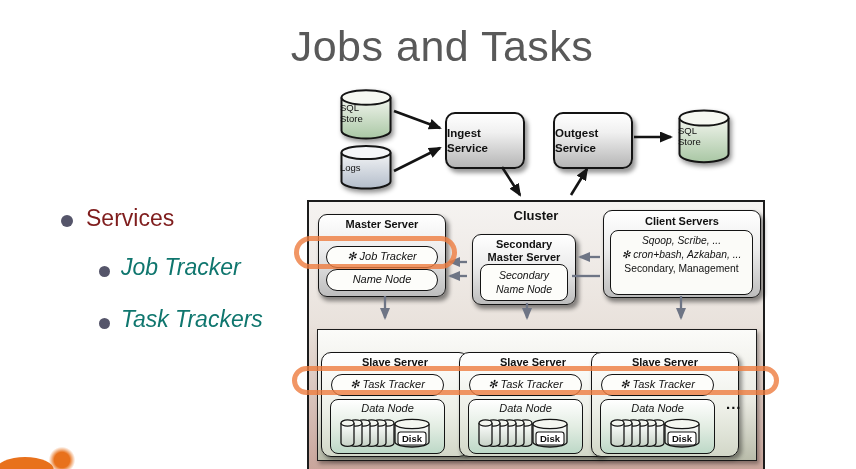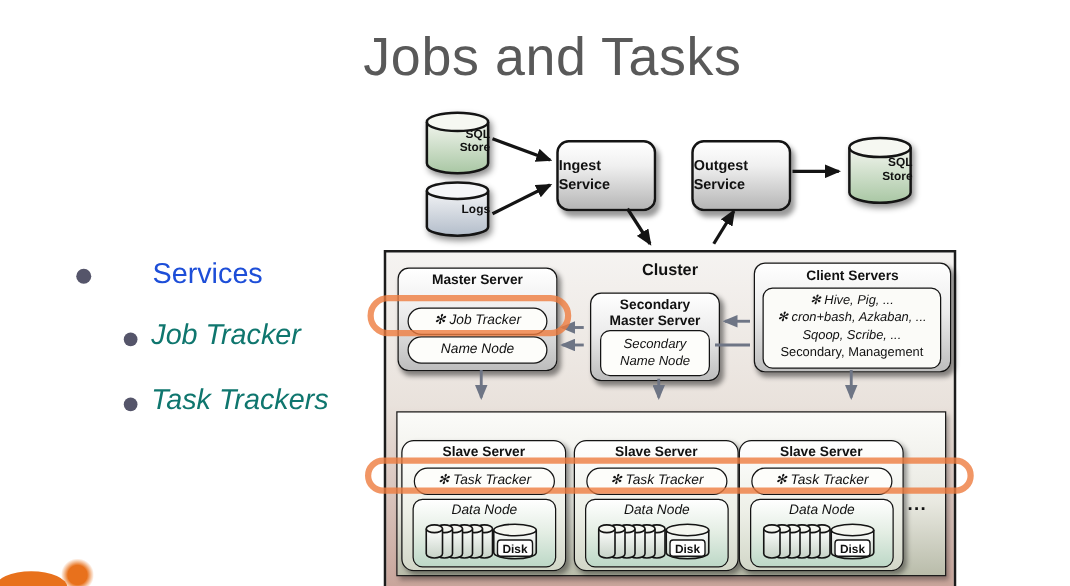--- a/index.html
+++ b/index.html
@@ -7,26 +7,26 @@
          font-family:"Liberation Sans", sans-serif;color:#111;}
   .abs{position:absolute;}
   svg text{font-family:"Liberation Sans", sans-serif;}
 
   
   .slide-title{left:14px;top:22px;width:856px;text-align:center;font-size:43px;
                color:#595959;letter-spacing:0.5px;}
 
   
   .dot{border-radius:50%;background:#55556a;}
-  .lvl1{font-size:23px;color:#1d4ed8;margin-left:36px;}
+  .lvl1{font-size:23px;color:#7f1d1d;}
   .lvl2{font-size:23px;color:#0f766e;font-style:italic;}
 
   
-  .cyl-label{position:absolute;left:0;right:0;text-align:right;font-size:9.5px;
-             font-weight:bold;line-height:1.2;color:#111;}
+  .cyl-label{position:absolute;left:0;right:0;text-align:left;font-size:9.5px;
+             font-weight:normal;line-height:1.2;color:#111;}
   .shadowed{filter:drop-shadow(2.5px 3.5px 2.5px rgba(0,0,0,0.45));}
   .svc-box{border:2px solid #141414;border-radius:10px;
            background:linear-gradient(180deg,#ffffff 0%,#f0f0f0 35%,#b6b6b6 100%);
            box-shadow:3px 4px 4px rgba(0,0,0,0.4);
            display:flex;flex-direction:column;align-items:flex-start;justify-content:center;
            text-align:center;font-weight:bold;font-size:11.5px;line-height:1.25;}
 
   
   .cluster{border:2px solid #1c1c1c;
            background:linear-gradient(180deg,#f5f3f1 0%,#e9e2dc 45%,#c8a49a 100%);}
@@ -43,21 +43,21 @@
                  font-size:10.3px;line-height:14px;text-align:center;padding-top:3px;}
   .clients-inner .ln{font-style:italic;}
   .clients-inner .ln.last{font-style:normal;}
 
   
   .slaves-box{border:1.6px solid #1c1c1c;
               background:linear-gradient(180deg,#fbfbf9 0%,#e9e9e1 55%,#b9bcaa 100%);
               box-shadow:2px 3px 4px rgba(0,0,0,0.35);}
   .slave-server{border:1.6px solid #141414;border-radius:10px;
                 background:linear-gradient(180deg,#ffffff 0%,#edefe7 55%,#d2d7c8 100%);
-                box-shadow:2.5px 3px 4px rgba(0,0,0,0.4);}
+                box-shadow:2.5px 3px 4px rgba(0,0,0,0.4);padding-left:16px;}
   .datanode{border:1.4px solid #141414;border-radius:8px;
             background:linear-gradient(180deg,#ffffff 0%,#e3ede3 50%,#bdd8c7 100%);}
   .dn-title{position:absolute;left:0;right:0;top:2px;text-align:center;font-style:italic;
             font-size:11px;}
   .ellipsis{font-weight:bold;font-size:15px;letter-spacing:1px;}
 
   
   .orange-band{border:5px solid rgba(238,124,62,0.8);background:transparent;z-index:7;}
 
   
@@ -171,23 +171,22 @@
         <div>Secondary</div>
         <div>Name Node</div>
       </div>
     </div>
 
     <div class="abs node-box" style="left:294px;top:8px;width:156px;height:86px;">
       <div class="node-title" style="top:4px;">
         <div>Client Servers</div>
       </div>
       <div class="clients-inner" style="left:6px;top:19px;width:141px;height:60px;">
-        <div class="ln">✻ Hive, Pig, ...</div>
+        <div class="ln">Sqoop, Scribe, ...</div>
         <div class="ln">✻ cron+bash, Azkaban, ...</div>
-        <div class="ln">Sqoop, Scribe, ...</div>
         <div class="ln last">Secondary, Management</div>
       </div>
     </div>
 
     <div class="abs slaves-box" style="left:8px;top:127px;width:438px;height:130px;">
 
       <div class="abs slave-server" style="left:3px;top:22px;width:130px;height:103px;">
         <div class="node-title" style="top:3px;">
             <div>Slave Server</div>
           </div>

